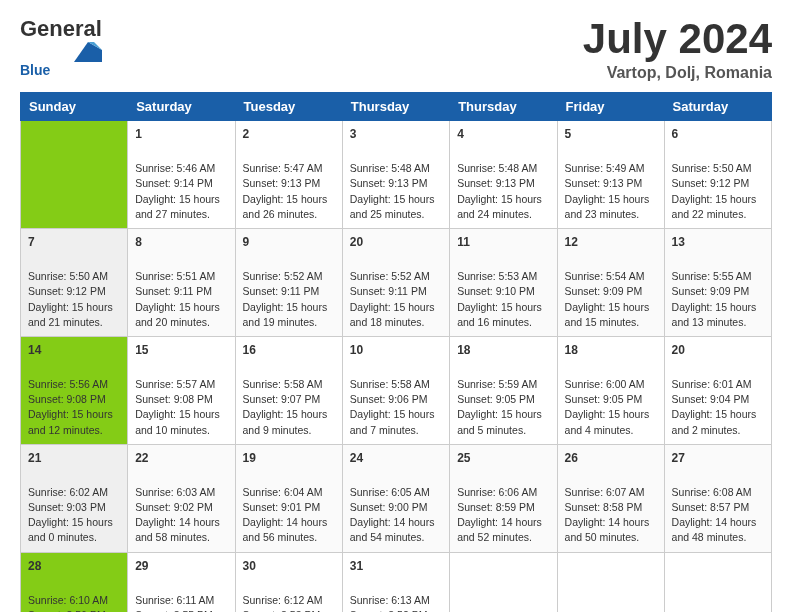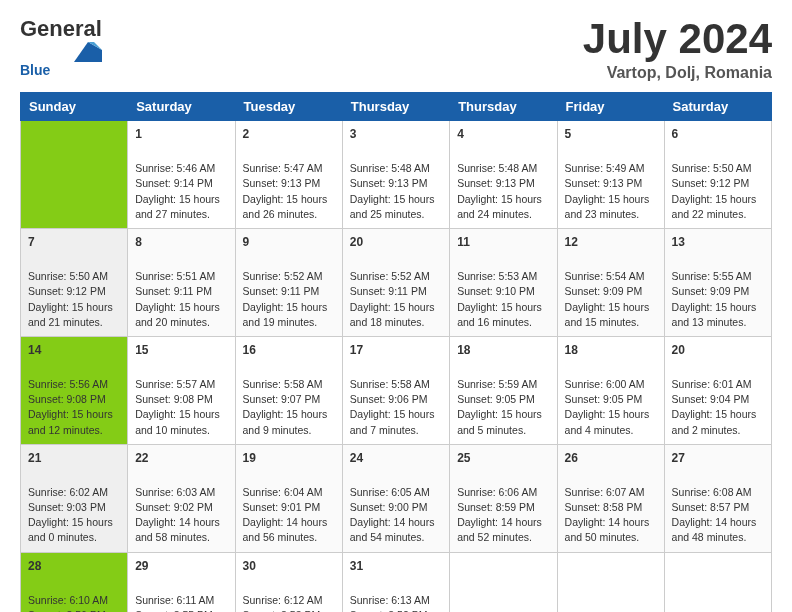--- a/index.html
+++ b/index.html
@@ -206,21 +206,21 @@
           </td>
           <td>
             <span class="day-number">15</span>
             <div class="day-info">Sunrise: 5:57 AM<br>Sunset: 9:08 PM<br>Daylight: 15 hours<br>and 10 minutes.</div>
           </td>
           <td>
             <span class="day-number">16</span>
             <div class="day-info">Sunrise: 5:58 AM<br>Sunset: 9:07 PM<br>Daylight: 15 hours<br>and 9 minutes.</div>
           </td>
           <td>
-            <span class="day-number">17</span>
+            <span class="day-number">10</span>
             <div class="day-info">Sunrise: 5:58 AM<br>Sunset: 9:06 PM<br>Daylight: 15 hours<br>and 7 minutes.</div>
           </td>
           <td>
             <span class="day-number">18</span>
             <div class="day-info">Sunrise: 5:59 AM<br>Sunset: 9:05 PM<br>Daylight: 15 hours<br>and 5 minutes.</div>
           </td>
           <td>
             <span class="day-number">18</span>
             <div class="day-info">Sunrise: 6:00 AM<br>Sunset: 9:05 PM<br>Daylight: 15 hours<br>and 4 minutes.</div>
           </td>

